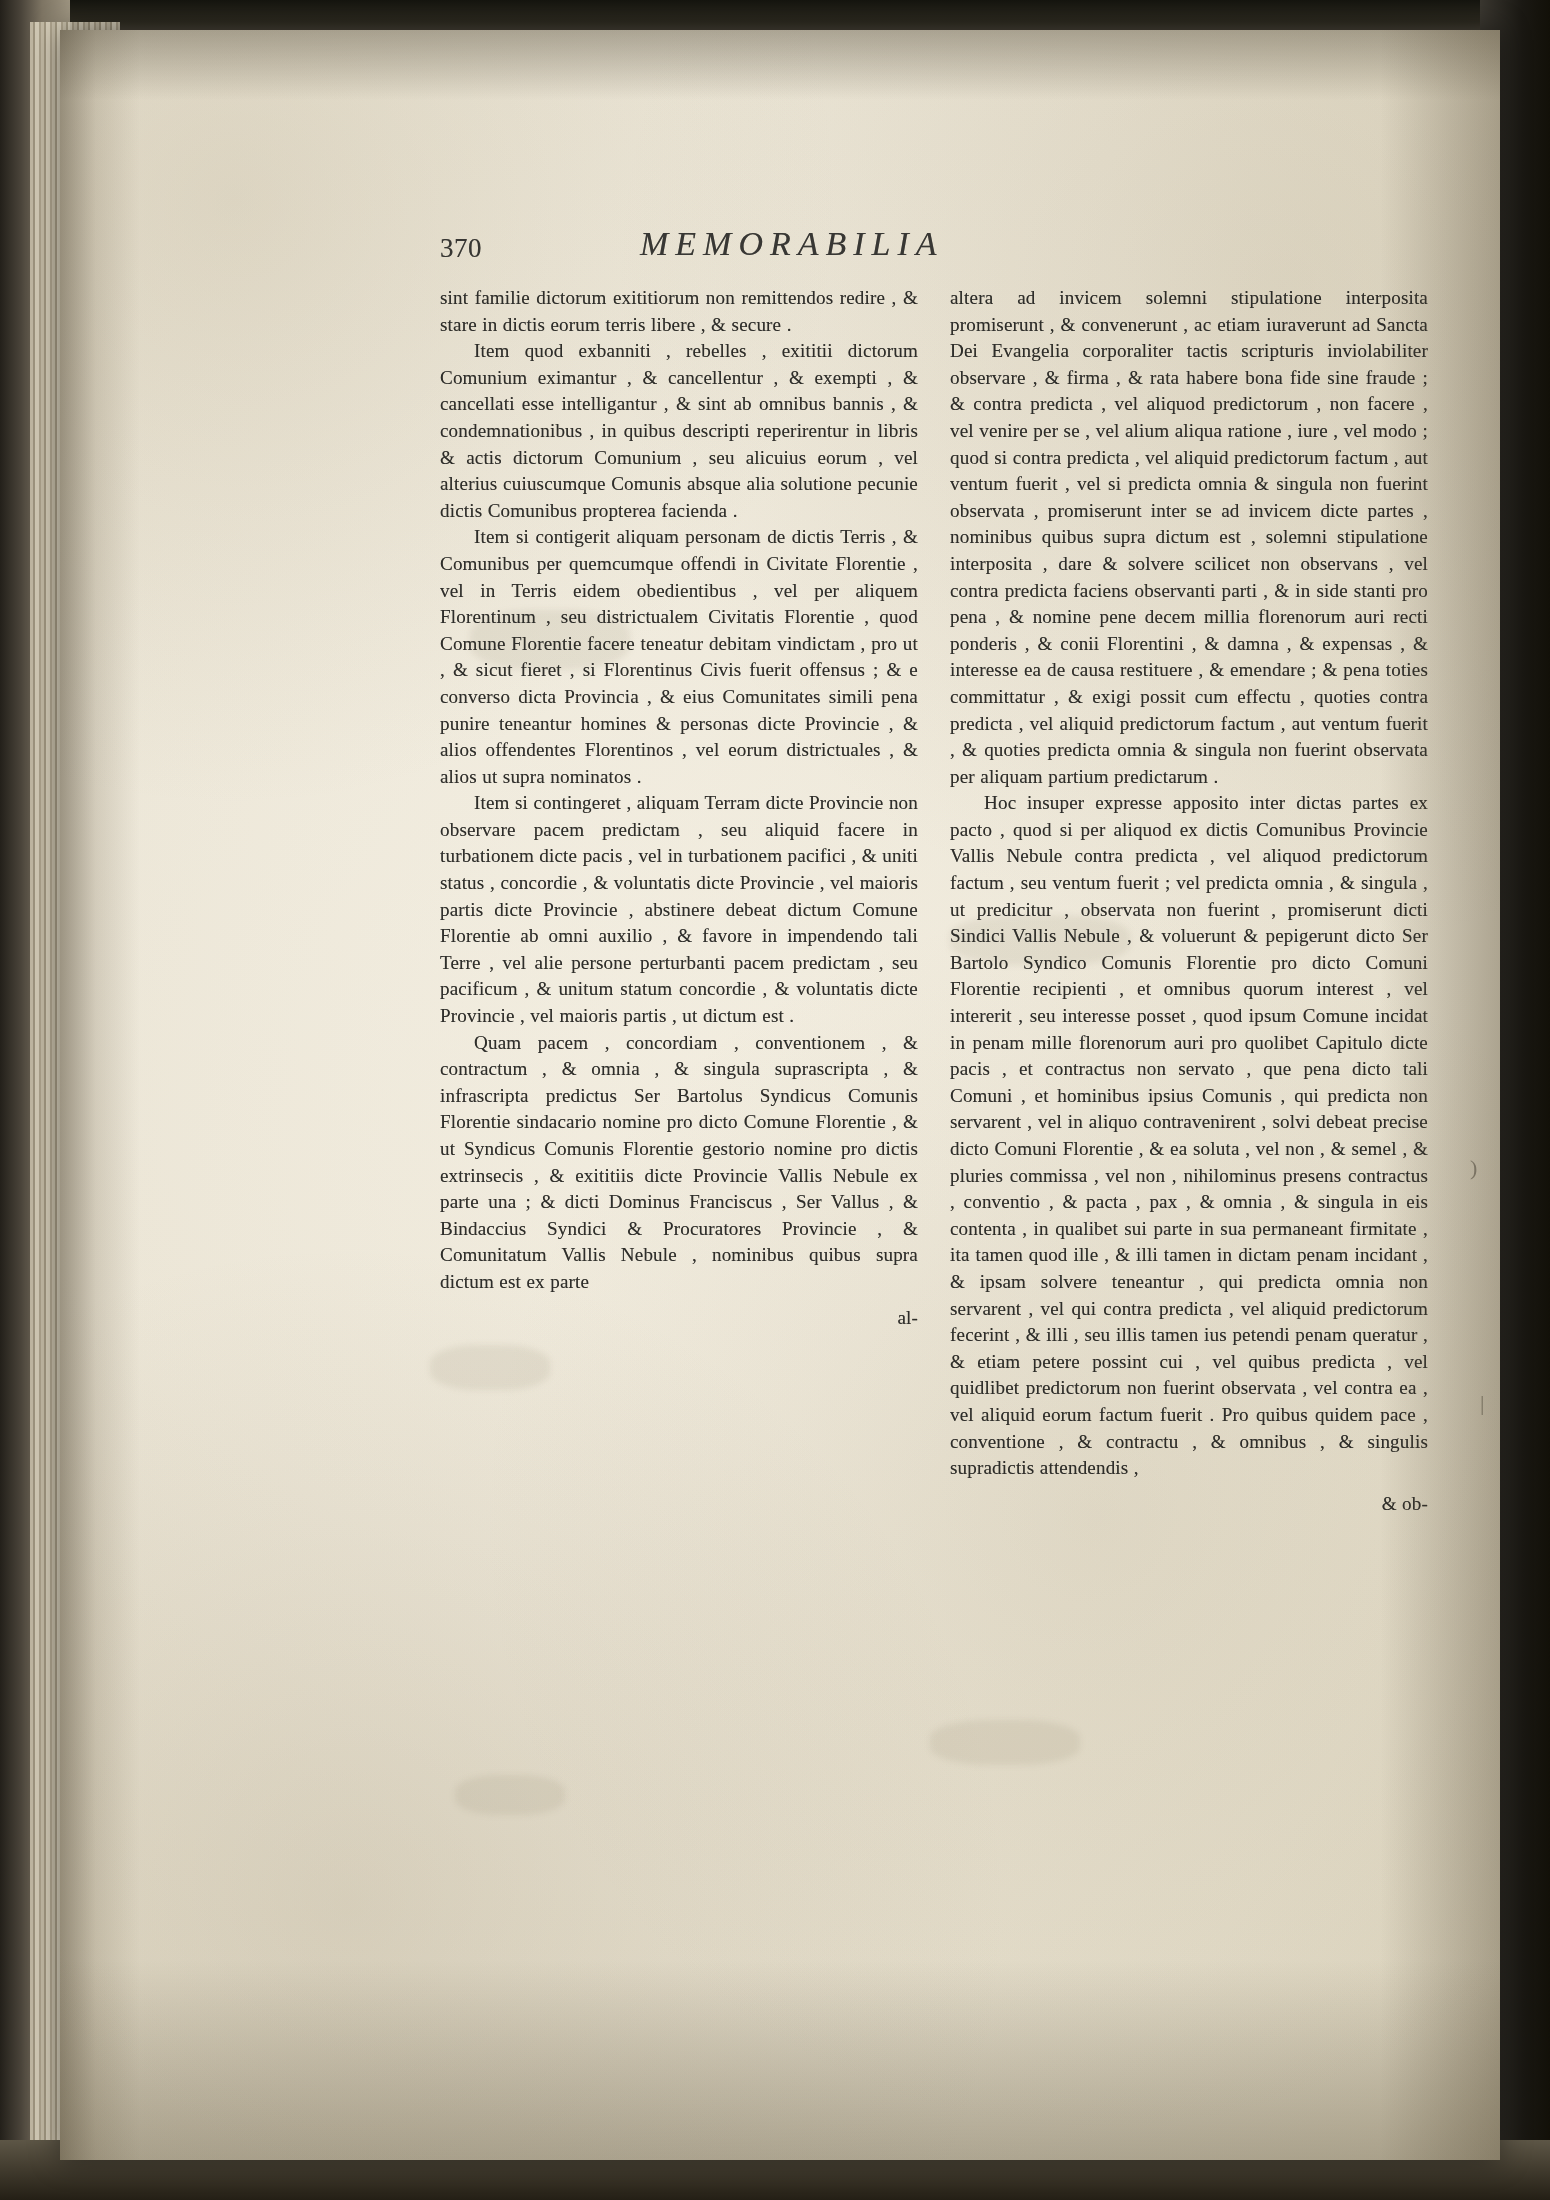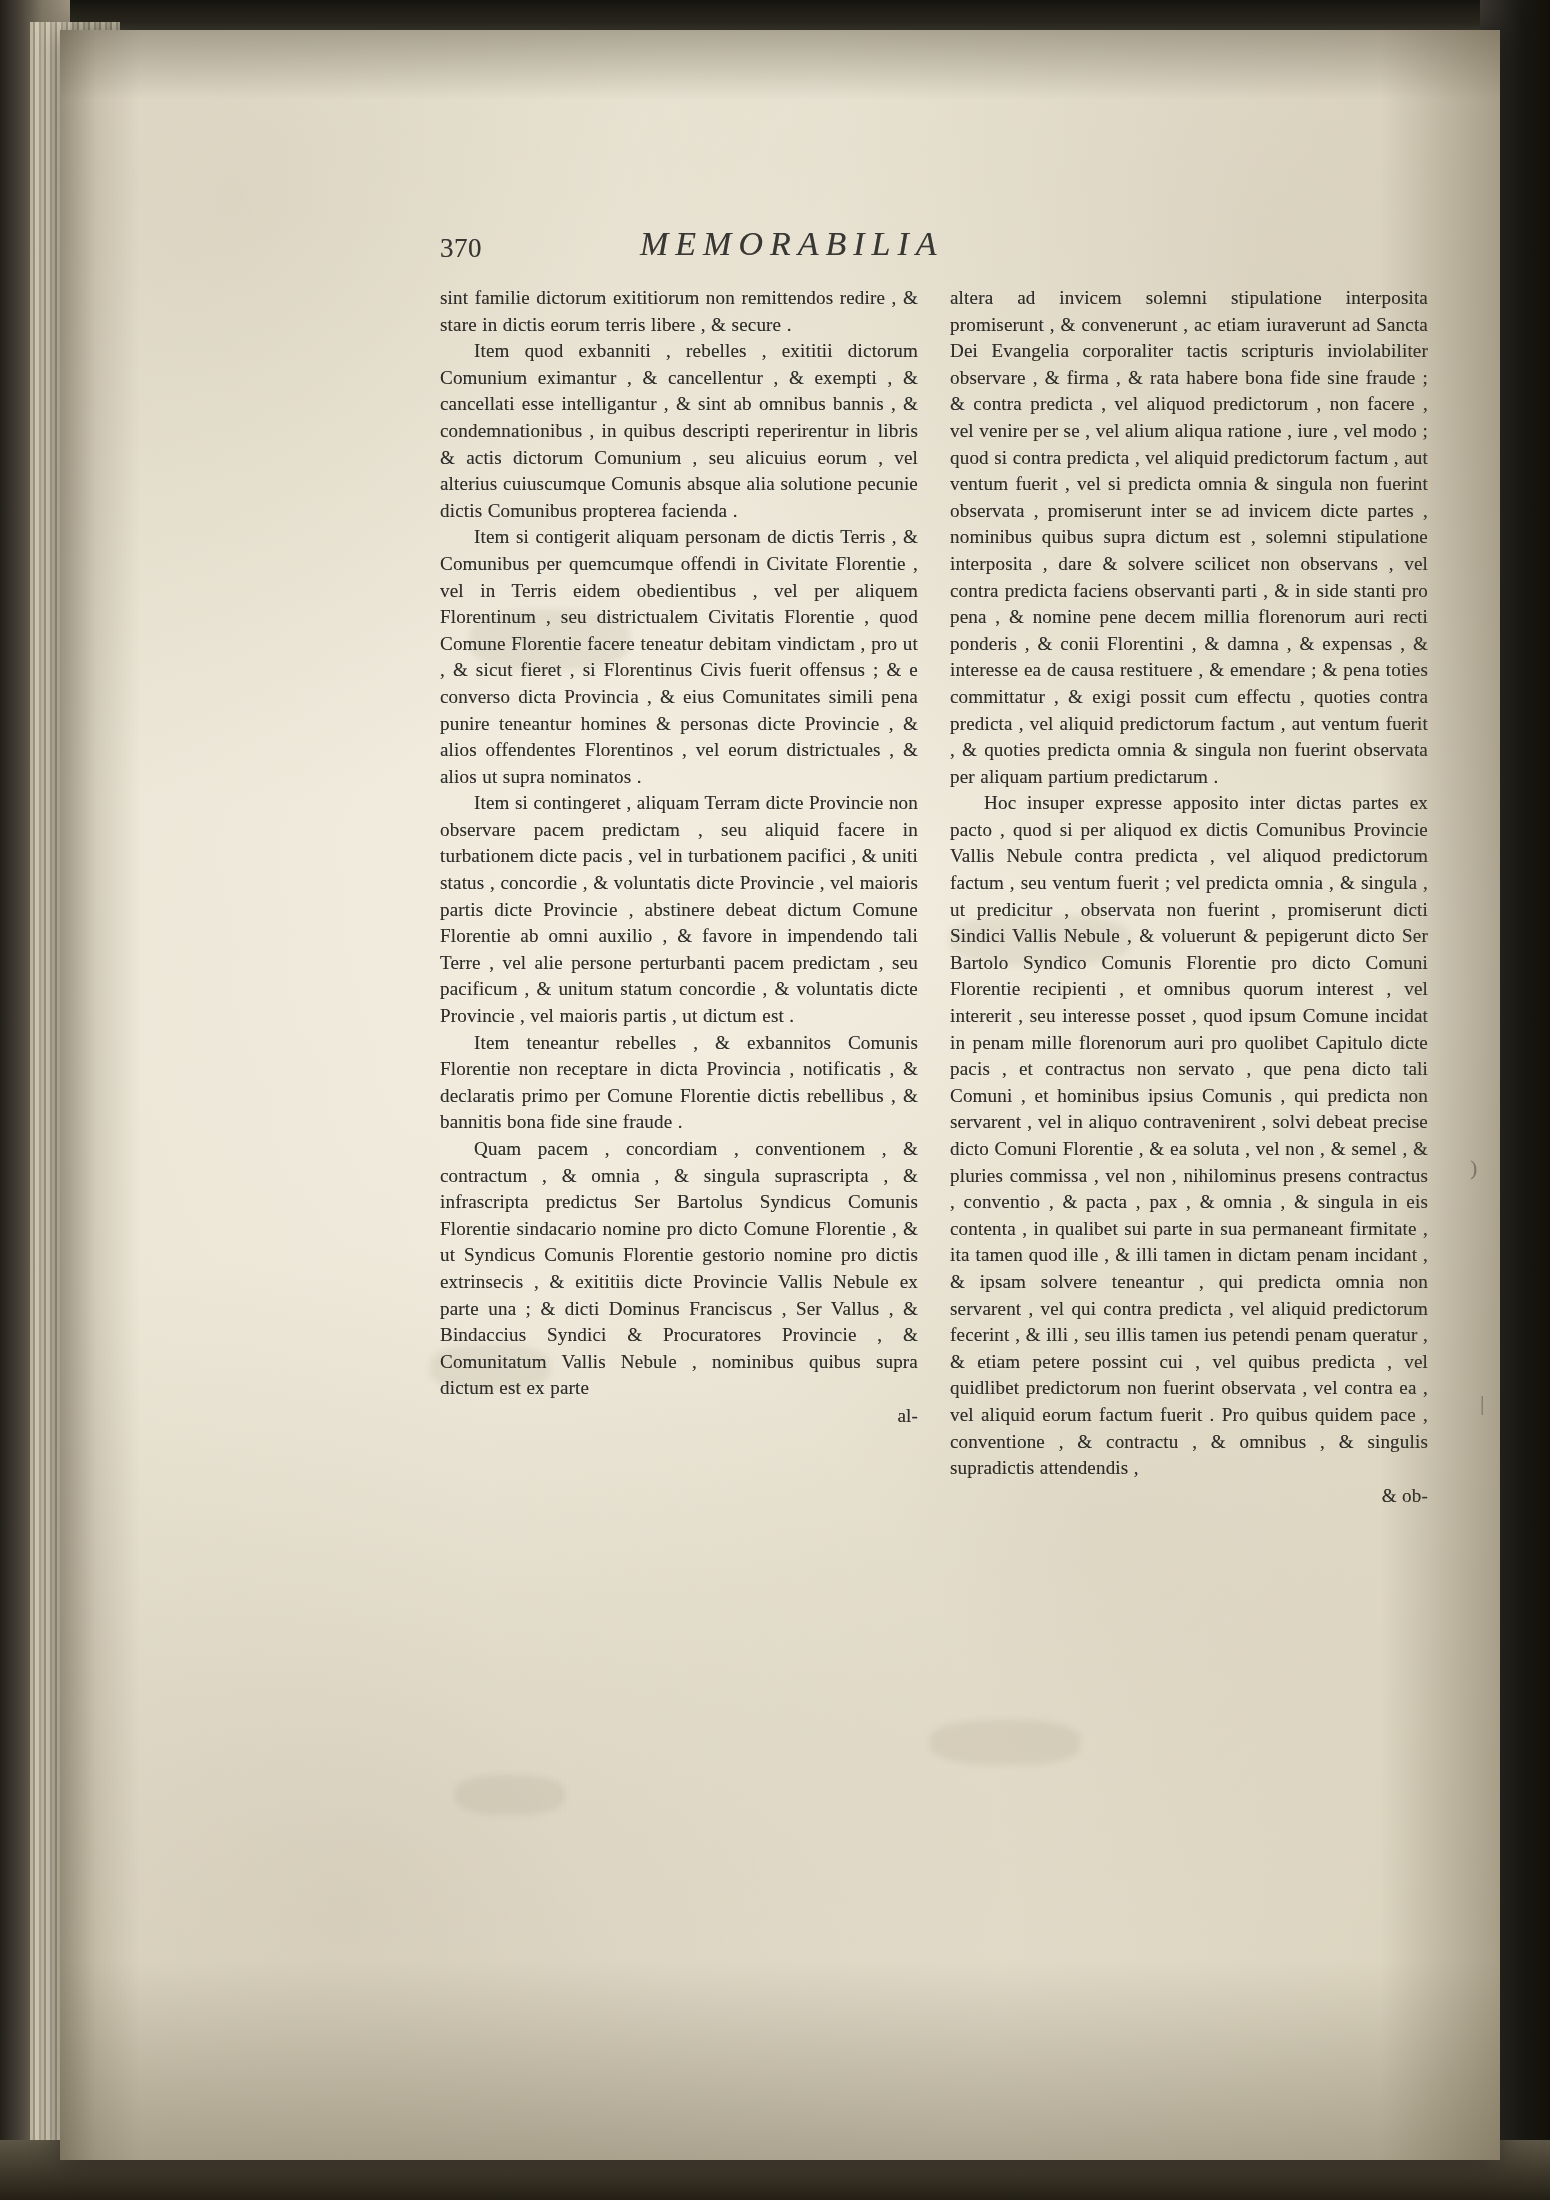--- a/index.html
+++ b/index.html
@@ -178,21 +178,21 @@
     text-indent: 34px;
     color: #20201e;
     font-family: "Liberation Serif", serif;
     letter-spacing: .15px;
     word-spacing: .5px;
   }
   .col p.noindent { text-indent: 0; }
   .col p.catchword {
     text-align: right;
     text-indent: 0;
-    margin-top: 1px;
+    margin-top: 9px;
   }
 
   
   .col p, .folio, .running-title {
     text-shadow: 0 0 .6px rgba(40,36,28,.45);
     opacity: .93;
   }
 
   
   .mark {
@@ -228,21 +228,20 @@
       <div class="running-title">MEMORABILIA</div>
     </div>
 
     <div class="columns">
 
       <div class="col">
         <p class="noindent">sint familie dictorum exititiorum non remittendos redire , &amp; stare in dictis eorum terris libere , &amp; secure .</p>
         <p>Item quod exbanniti , rebelles , exititii dictorum Comunium eximantur , &amp; cancellentur , &amp; exempti , &amp; cancellati esse intelligantur , &amp; sint ab omnibus bannis , &amp; condemnationibus , in quibus descripti reperirentur in libris &amp; actis dictorum Comunium , seu alicuius eorum , vel alterius cuiuscumque Comunis absque alia solutione pecunie dictis Comunibus propterea facienda .</p>
         <p>Item si contigerit aliquam personam de dictis Terris , &amp; Comunibus per quemcumque offendi in Civitate Florentie , vel in Terris eidem obedientibus , vel per aliquem Florentinum , seu districtualem Civitatis Florentie , quod Comune Florentie facere teneatur debitam vindictam , pro ut , &amp; sicut fieret , si Florentinus Civis fuerit offensus ; &amp; e converso dicta Provincia , &amp; eius Comunitates simili pena punire teneantur homines &amp; personas dicte Provincie , &amp; alios offendentes Florentinos , vel eorum districtuales , &amp; alios ut supra nominatos .</p>
         <p>Item si contingeret , aliquam Terram dicte Provincie non observare pacem predictam , seu aliquid facere in turbationem dicte pacis , vel in turbationem pacifici , &amp; uniti status , concordie , &amp; voluntatis dicte Provincie , vel maioris partis dicte Provincie , abstinere debeat dictum Comune Florentie ab omni auxilio , &amp; favore in impendendo tali Terre , vel alie persone perturbanti pacem predictam , seu pacificum , &amp; unitum statum concordie , &amp; voluntatis dicte Provincie , vel maioris partis , ut dictum est .</p>
-        <p>Item teneantur rebelles , &amp; exbannitos Comunis Florentie non receptare in dicta Provincia , notificatis , &amp; declaratis primo per Comune Florentie dictis rebellibus , &amp; bannitis bona fide sine fraude .</p>
         <p>Quam pacem , concordiam , conventionem , &amp; contractum , &amp; omnia , &amp; singula suprascripta , &amp; infrascripta predictus Ser Bartolus Syndicus Comunis Florentie sindacario nomine pro dicto Comune Florentie , &amp; ut Syndicus Comunis Florentie gestorio nomine pro dictis extrinsecis , &amp; exititiis dicte Provincie Vallis Nebule ex parte una ; &amp; dicti Dominus Franciscus , Ser Vallus , &amp; Bindaccius Syndici &amp; Procuratores Provincie , &amp; Comunitatum Vallis Nebule , nominibus quibus supra dictum est ex parte</p>
         <p class="catchword">al-</p>
       </div>
 
       <div class="col">
         <p class="noindent">altera ad invicem solemni stipulatione interposita promiserunt , &amp; convenerunt , ac etiam iuraverunt ad Sancta Dei Evangelia corporaliter tactis scripturis inviolabiliter observare , &amp; firma , &amp; rata habere bona fide sine fraude ; &amp; contra predicta , vel aliquod predictorum , non facere , vel venire per se , vel alium aliqua ratione , iure , vel modo ; quod si contra predicta , vel aliquid predictorum factum , aut ventum fuerit , vel si predicta omnia &amp; singula non fuerint observata , promiserunt inter se ad invicem dicte partes , nominibus quibus supra dictum est , solemni stipulatione interposita , dare &amp; solvere scilicet non observans , vel contra predicta faciens observanti parti , &amp; in side stanti pro pena , &amp; nomine pene decem millia florenorum auri recti ponderis , &amp; conii Florentini , &amp; damna , &amp; expensas , &amp; interesse ea de causa restituere , &amp; emendare ; &amp; pena toties committatur , &amp; exigi possit cum effectu , quoties contra predicta , vel aliquid predictorum factum , aut ventum fuerit , &amp; quoties predicta omnia &amp; singula non fuerint observata per aliquam partium predictarum .</p>
         <p>Hoc insuper expresse apposito inter dictas partes ex pacto , quod si per aliquod ex dictis Comunibus Provincie Vallis Nebule contra predicta , vel aliquod predictorum factum , seu ventum fuerit ; vel predicta omnia , &amp; singula , ut predicitur , observata non fuerint , promiserunt dicti Sindici Vallis Nebule , &amp; voluerunt &amp; pepigerunt dicto Ser Bartolo Syndico Comunis Florentie pro dicto Comuni Florentie recipienti , et omnibus quorum interest , vel intererit , seu interesse posset , quod ipsum Comune incidat in penam mille florenorum auri pro quolibet Capitulo dicte pacis , et contractus non servato , que pena dicto tali Comuni , et hominibus ipsius Comunis , qui predicta non servarent , vel in aliquo contravenirent , solvi debeat precise dicto Comuni Florentie , &amp; ea soluta , vel non , &amp; semel , &amp; pluries commissa , vel non , nihilominus presens contractus , conventio , &amp; pacta , pax , &amp; omnia , &amp; singula in eis contenta , in qualibet sui parte in sua permaneant firmitate , ita tamen quod ille , &amp; illi tamen in dictam penam incidant , &amp; ipsam solvere teneantur , qui predicta omnia non servarent , vel qui contra predicta , vel aliquid predictorum fecerint , &amp; illi , seu illis tamen ius petendi penam queratur , &amp; etiam petere possint cui , vel quibus predicta , vel quidlibet predictorum non fuerint observata , vel contra ea , vel aliquid eorum factum fuerit . Pro quibus quidem pace , conventione , &amp; contractu , &amp; omnibus , &amp; singulis supradictis attendendis ,</p>
         <p class="catchword">&amp; ob-</p>
       </div>
 

